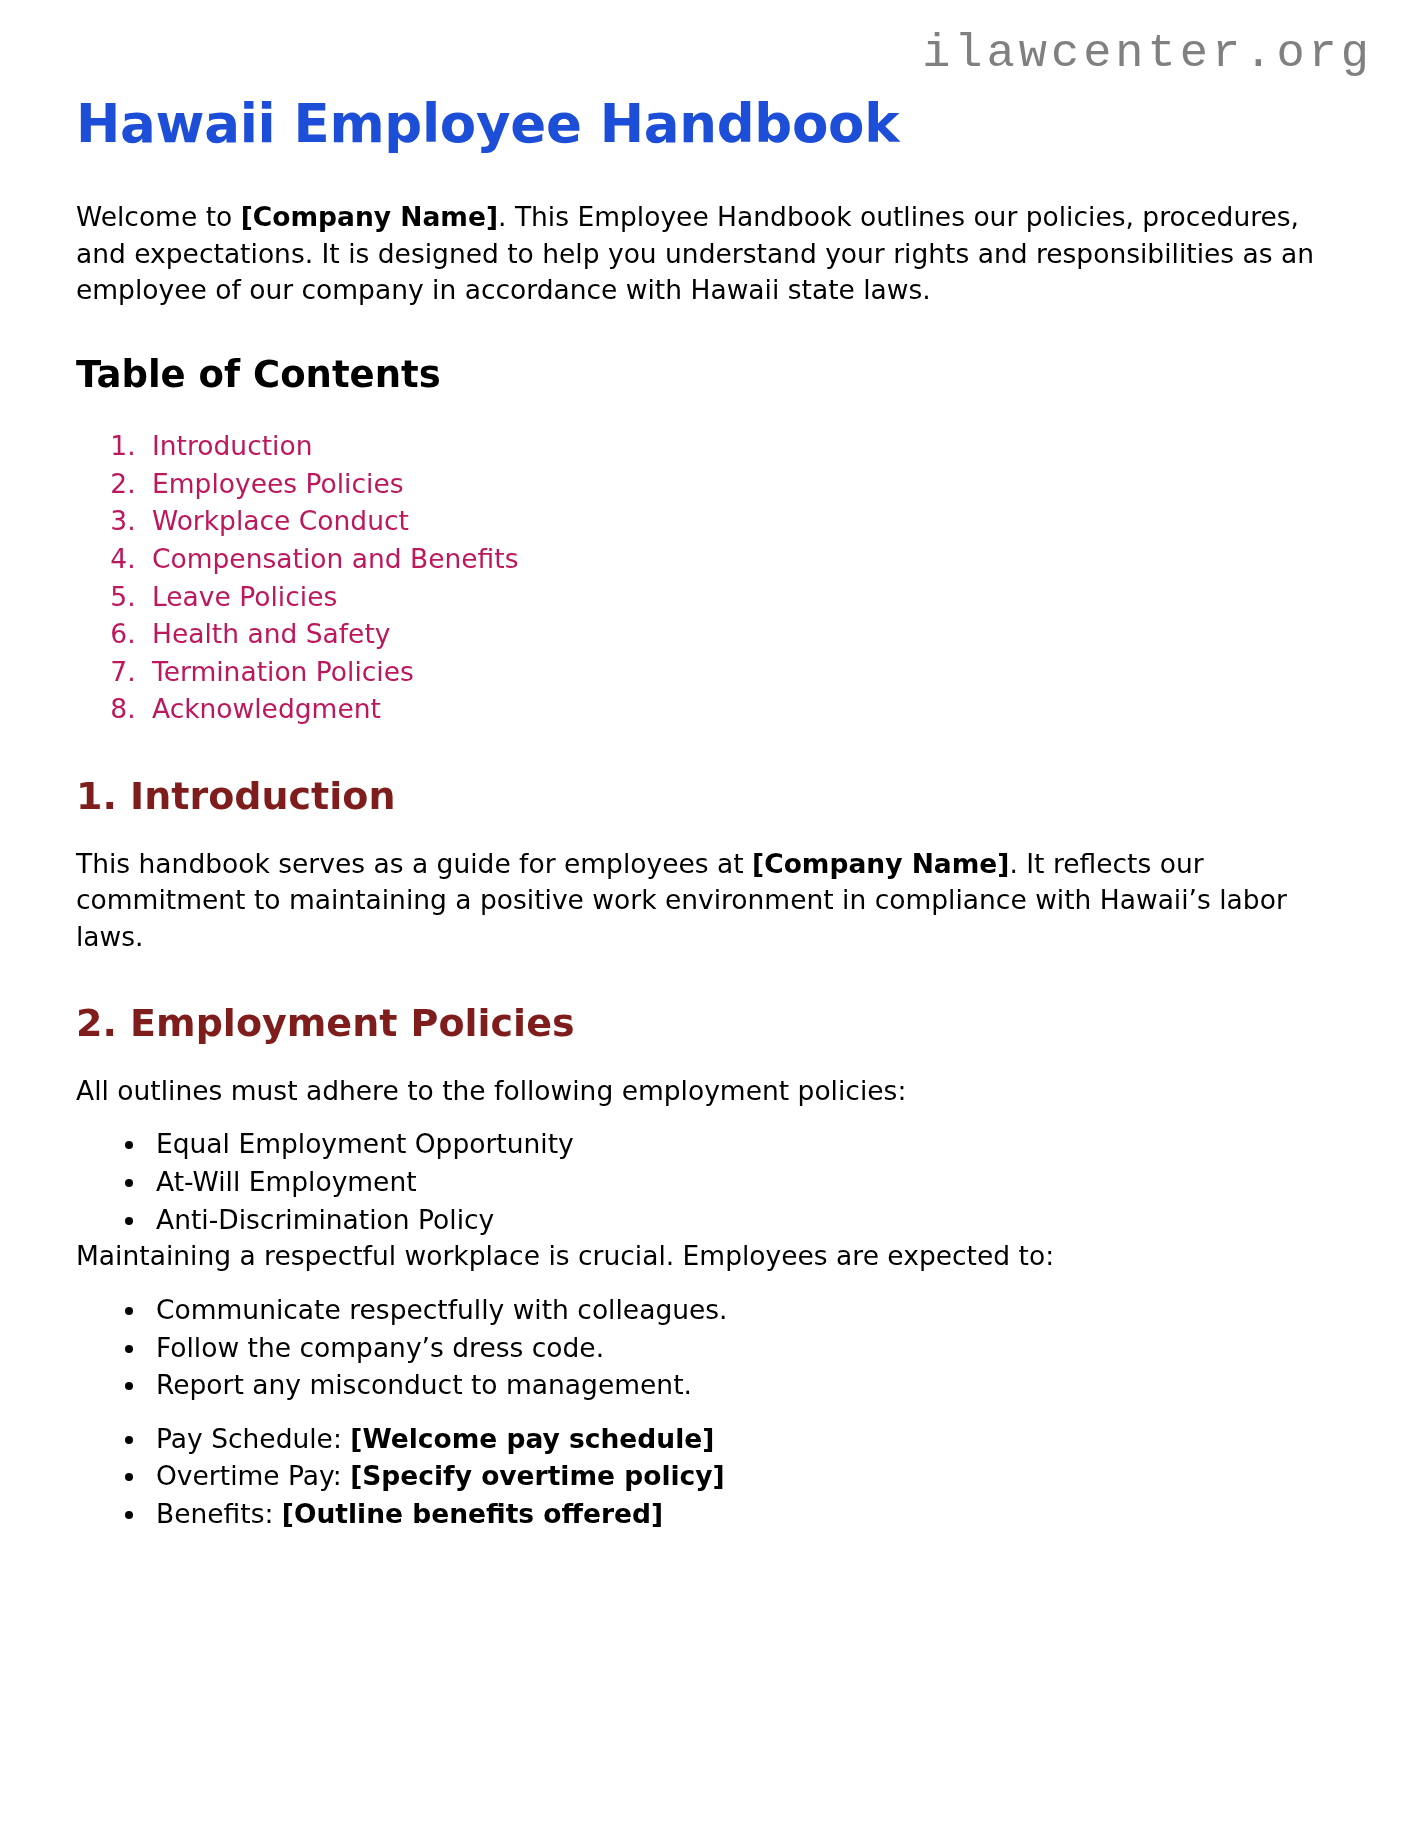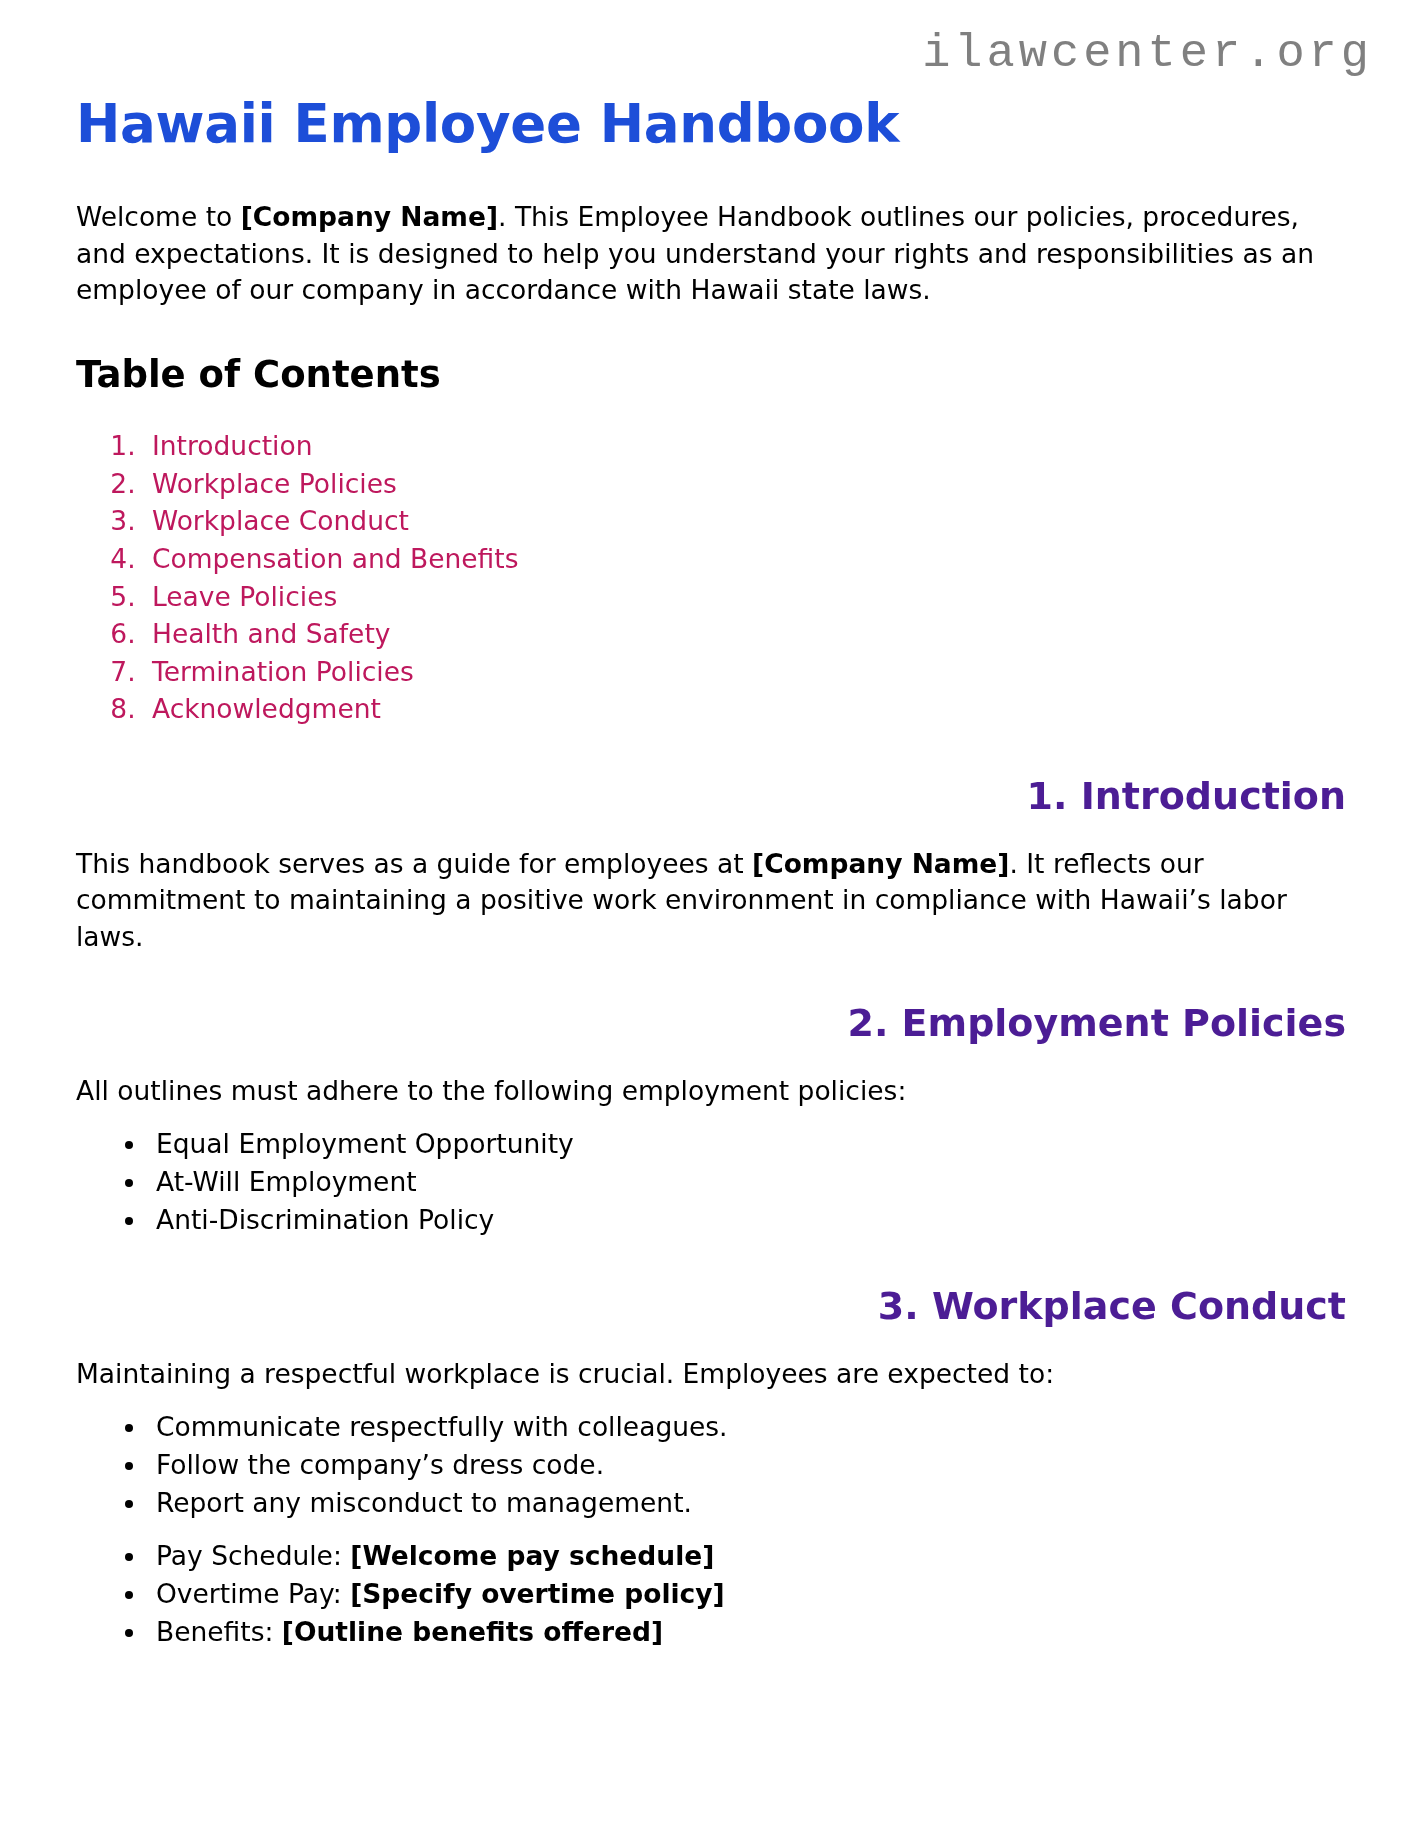--- a/index.html
+++ b/index.html
@@ -45,22 +45,21 @@
     margin: 0 0 44px 0;
     letter-spacing: -0.3px;
     color: #1d4ed8;
   }
   h2.section-heading {
     font-family: "DejaVu Sans", sans-serif;
     font-weight: bold;
     font-size: 38px;
     line-height: 1.2;
     margin: 46px 0 26px 0;
-    color: #4c1d95;
-    text-align: right;
+    color: #7f1d1d;
   }
   h2.toc-heading {
     font-family: "DejaVu Sans", sans-serif;
     font-weight: bold;
     font-size: 37px;
     line-height: 1.2;
     margin: 44px 0 30px 0;
     color: #000000;
   }
   p.body-text {
@@ -116,21 +115,21 @@
   <div class="content">
 
     <h1 class="doc-title">Hawaii Employee Handbook</h1>
 
     <p class="body-text"><span>Welcome to </span><strong>[Company Name]</strong><span>. This Employee Handbook outlines our policies, procedures, and expectations. It is designed to help you understand your rights and responsibilities as an employee of our company in accordance with Hawaii state laws.</span></p>
 
     <h2 class="toc-heading">Table of Contents</h2>
 
     <ol class="toc-list">
       <li>Introduction</li>
-      <li>Workplace Policies</li>
+      <li>Employees Policies</li>
       <li>Workplace Conduct</li>
       <li>Compensation and Benefits</li>
       <li>Leave Policies</li>
       <li>Health and Safety</li>
       <li>Termination Policies</li>
       <li>Acknowledgment</li>
     </ol>
 
     <h2 class="section-heading">1. Introduction</h2>
 
@@ -141,21 +140,20 @@
     <p class="body-text tight">All outlines must adhere to the following employment policies:</p>
 
     <div class="block-gap"></div>
 
     <ul class="bullet-list">
       <li>Equal Employment Opportunity</li>
       <li>At-Will Employment</li>
       <li>Anti-Discrimination Policy</li>
     </ul>
 
-    <h2 class="section-heading">3. Workplace Conduct</h2>
 
     <p class="body-text tight">Maintaining a respectful workplace is crucial. Employees are expected to:</p>
 
     <div class="block-gap"></div>
 
     <ul class="bullet-list">
       <li>Communicate respectfully with colleagues.</li>
       <li>Follow the company’s dress code.</li>
       <li>Report any misconduct to management.</li>
     </ul>

